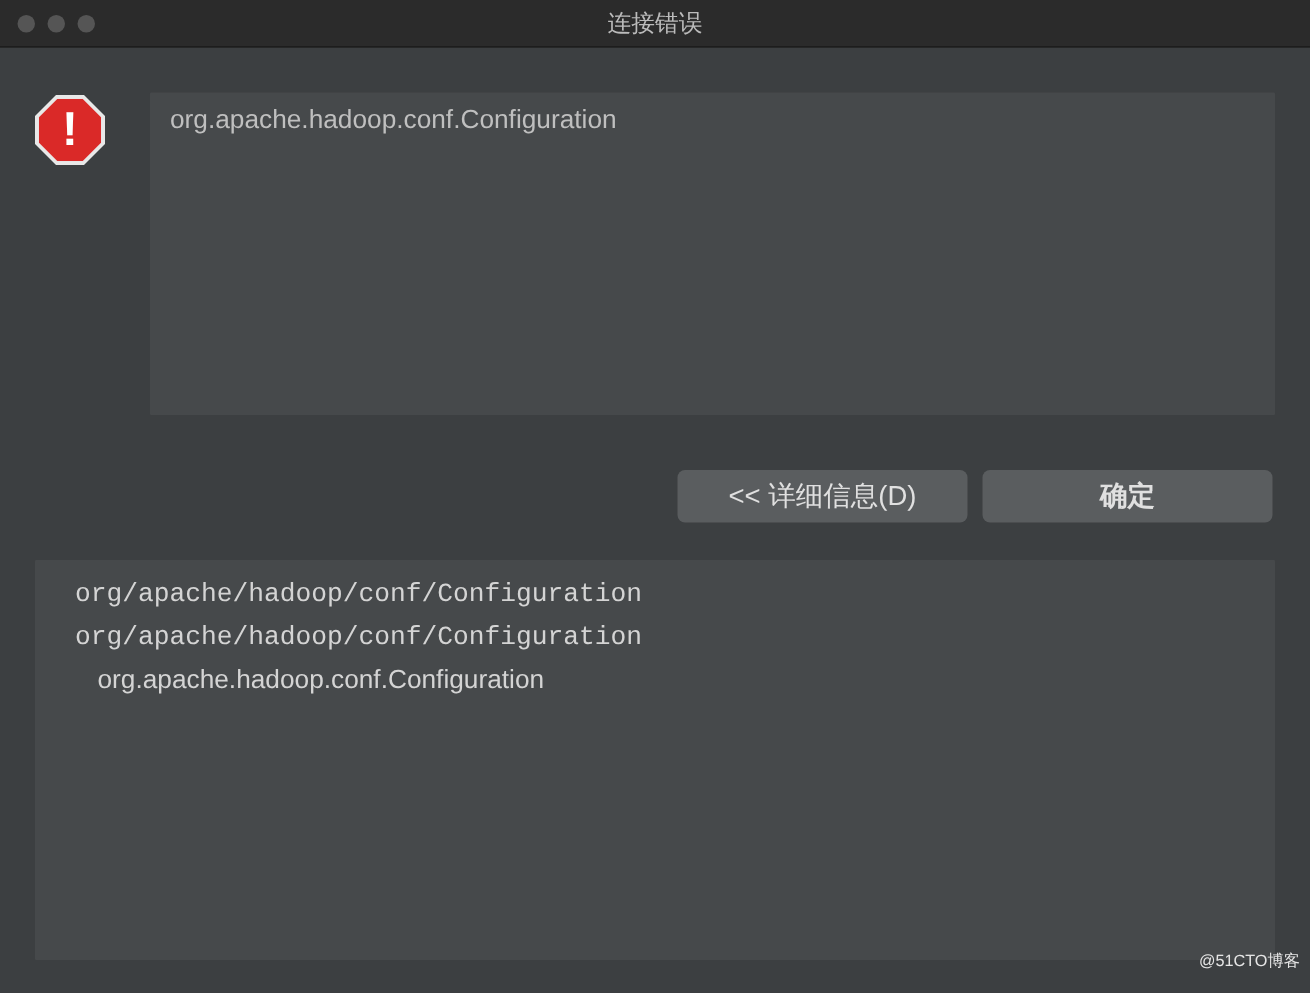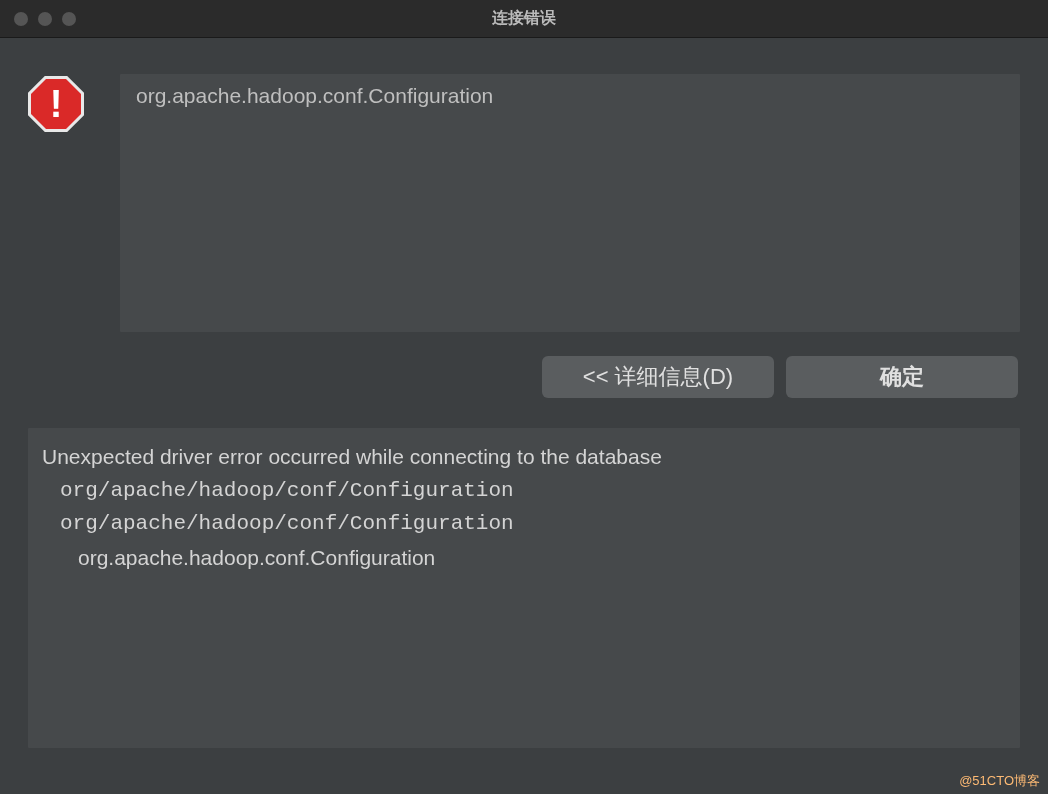--- a/index.html
+++ b/index.html
@@ -32,22 +32,22 @@
       width: 14px;
       height: 14px;
       border-radius: 50%;
       background: #555555;
     }
     .window-title {
       position: absolute;
       left: 50%;
       transform: translateX(-50%);
       color: #bbbbbb;
-      font-size: 16px;
-      font-weight: 700;
+      font-size: 19px;
+      font-weight: 400;
       text-align: center;
     }
     .content {
       padding: 36px 28px 0 28px;
     }
     .upper {
       display: flex;
       align-items: flex-start;
       gap: 36px;
     }
@@ -103,20 +103,21 @@
     .btn {
       background: #5a5d5f;
       color: #e0e0e0;
       border: none;
       border-radius: 6px;
       padding: 6px 14px;
       font-size: 22px;
       font-weight: 400;
       cursor: pointer;
       text-align: center;
+      margin-top: 20px;
     }
     .btn-details {
       width: 232px;
     }
     .btn-ok {
       width: 232px;
       font-weight: bold;
     }
     .details-panel {
       margin-top: 30px;
@@ -131,22 +132,22 @@
     .indent1 {
       padding-left: 18px;
       font-family: Liberation Mono, monospace;
     }
     .indent2 {
       padding-left: 36px;
     }
     .watermark {
       position: absolute;
       right: 8px;
-      bottom: 4px;
-      color: #fdba74;
+      bottom: 16px;
+      color: #e5e5e5;
       font-size: 13px;
     }
   </style>
 </head>
 <body>
 
 <div class="titlebar">
   <div class="traffic-lights">
     <div class="traffic-light"></div>
     <div class="traffic-light"></div>
@@ -167,20 +168,19 @@
       <div>org.apache.hadoop.conf.Configuration</div>
     </div>
   </div>
 
   <div class="button-row">
     <button class="btn btn-details">&lt;&lt; 详细信息(D)</button>
     <button class="btn btn-ok">确定</button>
   </div>
 
   <div class="details-panel">
-    <div>Unexpected driver error occurred while connecting to the database</div>
     <div class="indent1">org/apache/hadoop/conf/Configuration</div>
     <div class="indent1">org/apache/hadoop/conf/Configuration</div>
     <div class="indent2">org.apache.hadoop.conf.Configuration</div>
   </div>
 </div>
 
 <div class="watermark">@51CTO博客</div>
 
 </body></html>

